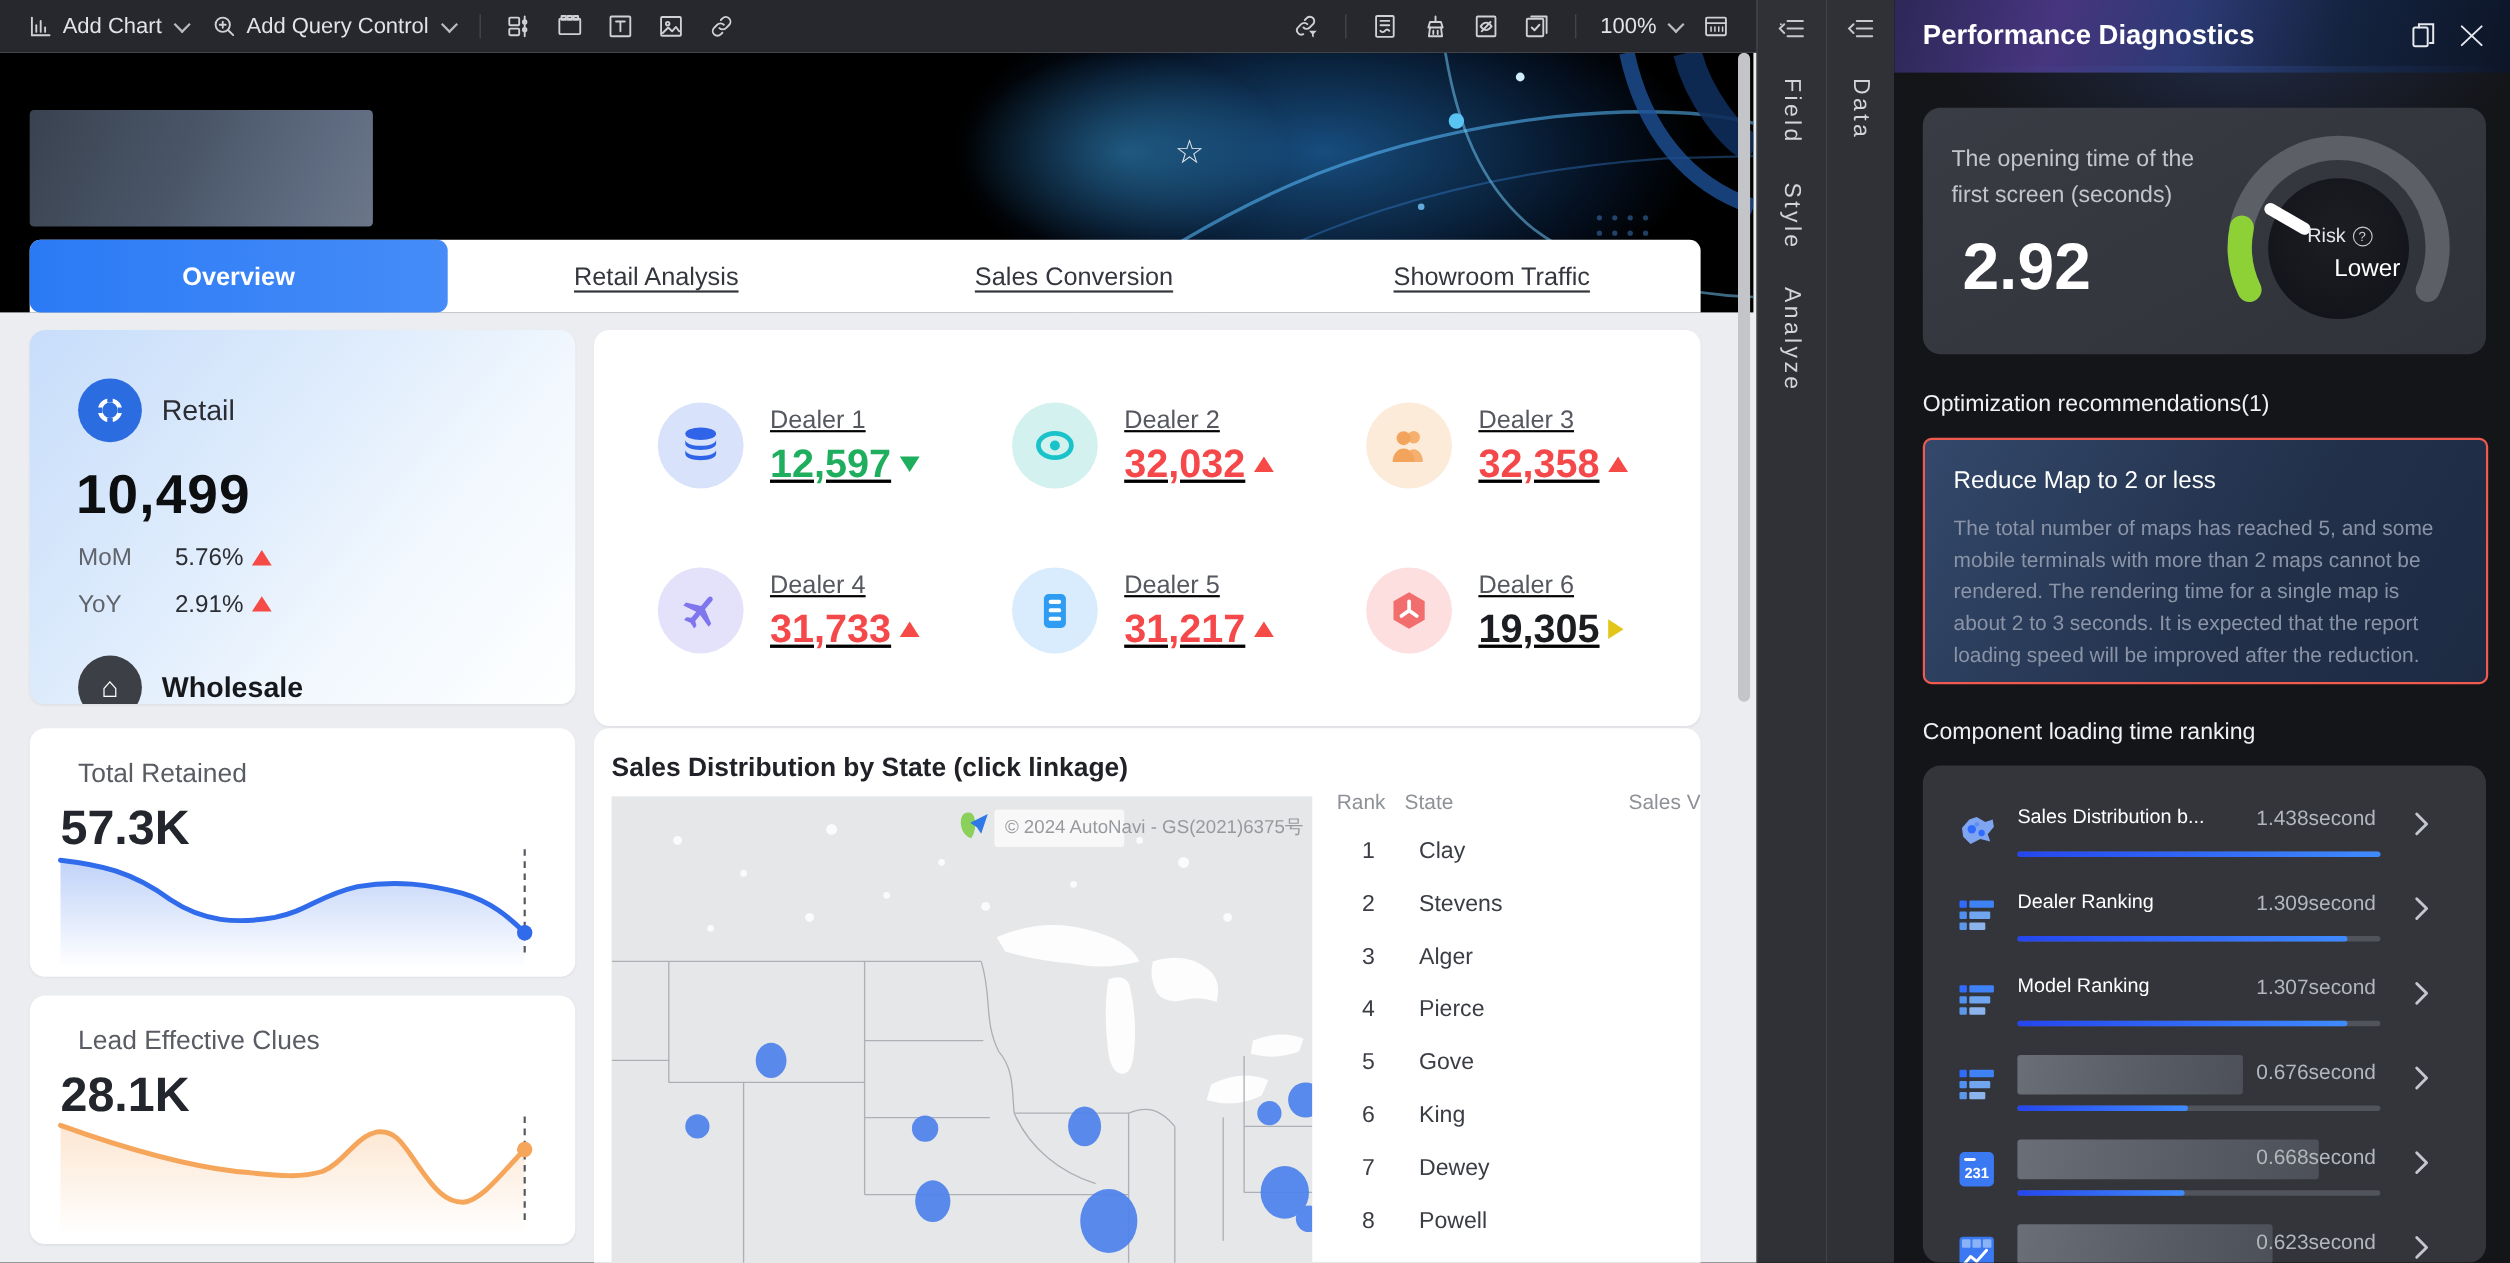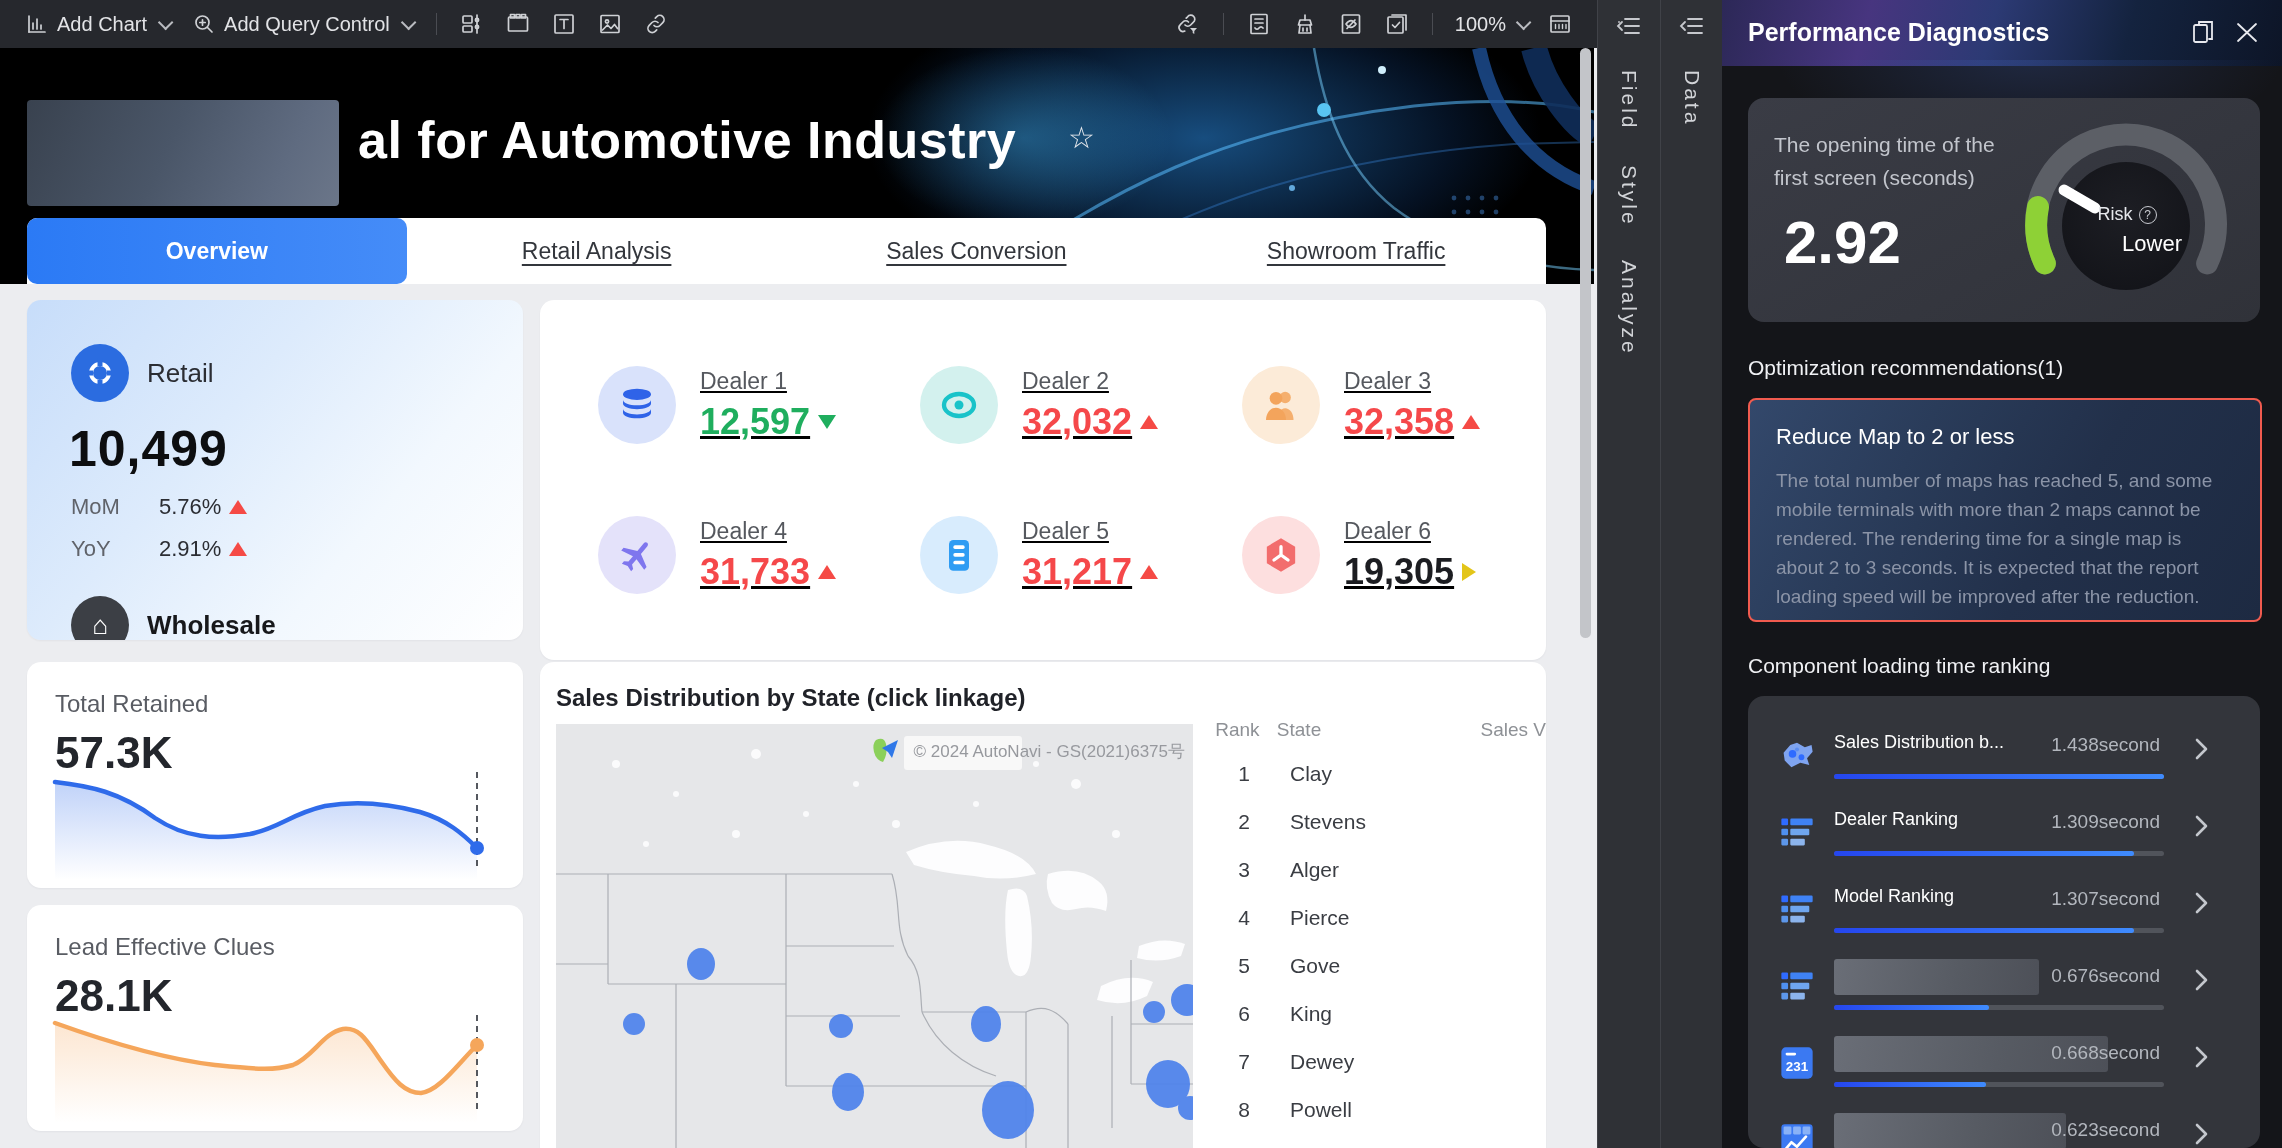--- a/index.html
+++ b/index.html
@@ -74,21 +74,21 @@
   .dealer-grid { display:grid; grid-template-columns:1fr 1fr 1fr; grid-template-rows:1fr 1fr;
     height:100%; padding:30px 20px; }
   .dealer { display:flex; align-items:center; gap:24px; padding-left:38px; }
   .d-ico { width:78px; height:78px; border-radius:50%; display:flex; align-items:center; justify-content:center; }
   .d-name { font-size:23px; color:#55585e; }
   .d-value { font-size:36px; font-weight:800; margin-top:6px; display:flex; align-items:center; }
 
   
   .spark-card1 { left:27px; top:662px; width:496px; height:226px; }
   .spark-card2 { left:27px; top:905px; width:496px; height:226px; }
-  .spark-title { font-size:24px; color:#595c63; margin:28px 0 0 28px; }
+  .spark-title { font-size:24px; color:#595c63; margin:28px 0 0 44px; }
   .spark-value { font-size:44px; font-weight:800; color:#23262c; margin:10px 0 0 28px; }
   .spark-svg { position:absolute; left:18px; bottom:8px; }
 
   
   .map-card { left:540px; top:662px; width:1006px; height:520px; overflow:hidden; }
   .map-title { font-size:24px; font-weight:700; color:#202228; margin:22px 0 0 16px; }
   .map-box { position:absolute; left:16px; top:62px; width:637px; height:436px; background:#e6e7e9;
     overflow:hidden; cursor:grab; }
   .map-attr { position:absolute; right:8px; top:16px; font-size:17px; color:#97999e; }
   .map-blur { position:absolute; left:348px; top:12px; width:118px; height:34px; background:rgba(250,250,250,.85);
@@ -297,21 +297,20 @@
             <circle cx="602" cy="164" r="2.4"></circle>
           <circle cx="560" cy="178" r="2.4"></circle>
             <circle cx="574" cy="178" r="2.4"></circle>
             <circle cx="588" cy="178" r="2.4"></circle>
             <circle cx="602" cy="178" r="2.4"></circle>
         </g>
         <path d="M585 0 C600 70 640 120 700 140" stroke="rgba(30,80,150,.8)" stroke-width="14" fill="none"></path>
         <path d="M640 0 C650 40 680 78 700 88" stroke="rgba(16,46,90,.9)" stroke-width="26" fill="none"></path>
       </svg>
       <div class="logo-blur"></div>
-      <div class="banner-title">al for Automotive Industry</div>
       <div class="banner-star" style="left:1068px;">☆</div>
     </div>
 
     <div class="tabs">
       <div class="tab active">
           <span class="u">Overview</span>
         </div>
       <div class="tab">
           <span class="u">Retail Analysis</span>
         </div>

